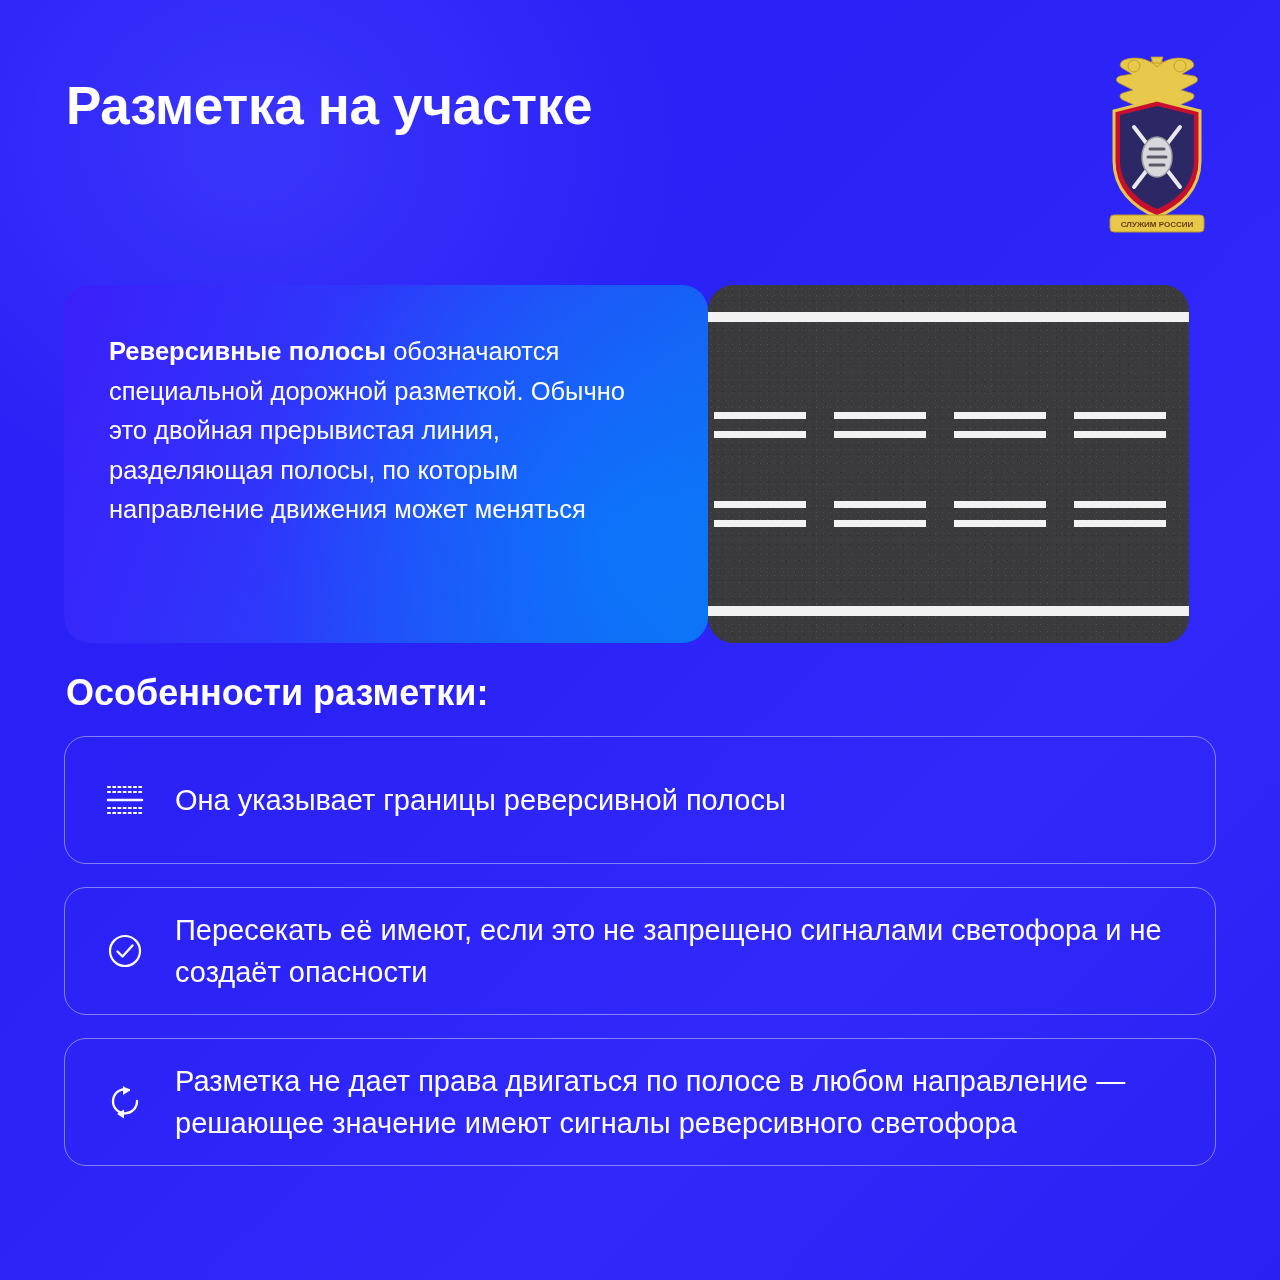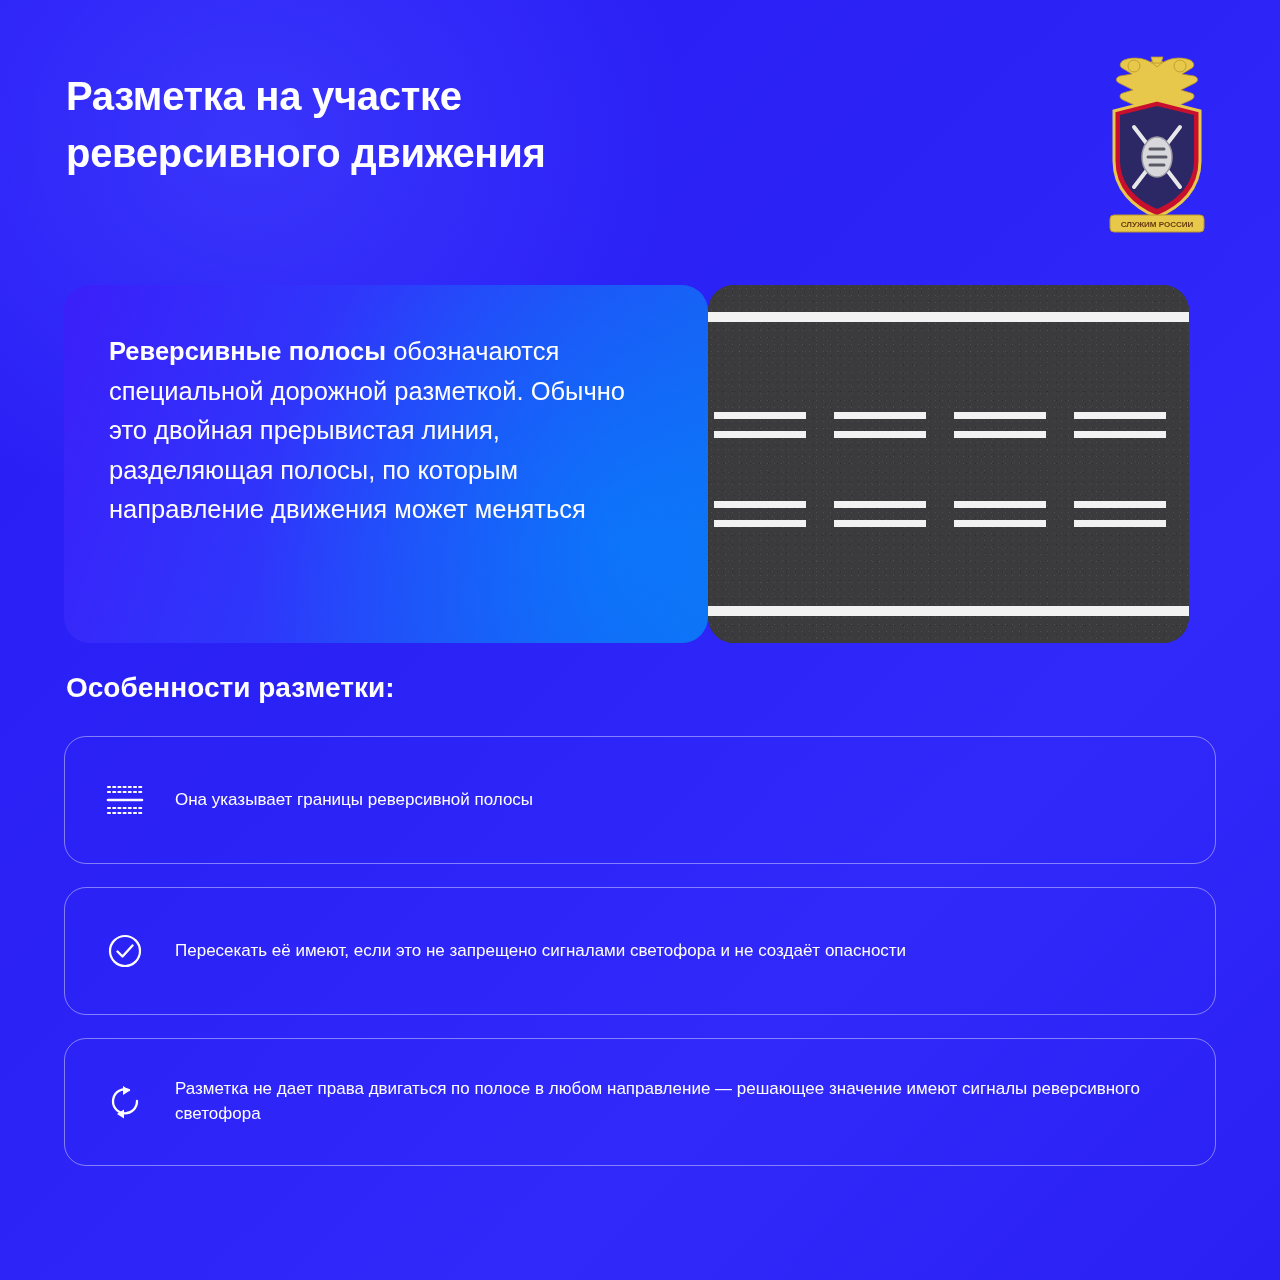--- a/index.html
+++ b/index.html
@@ -39,21 +39,21 @@
   
   .header {
     position: absolute;
     left: 66px;
     top: 68px;
     width: 900px;
   }
 
   .title {
     color: #ffffff;
-    font-size: 40px;
+    font-size: 53px;
     line-height: 1.42;
     font-weight: bold;
     letter-spacing: -0.3px;
   }
 
   .emblem {
     position: absolute;
     right: 62px;
     top: 53px;
     width: 122px;
@@ -153,21 +153,21 @@
   .dash-b { top: 146px; }
   .dash-c { top: 216px; }
   .dash-d { top: 235px; }
 
   
   .section-heading {
     position: absolute;
     left: 66px;
     top: 672px;
     color: #ffffff;
-    font-size: 28px;
+    font-size: 36px;
     font-weight: bold;
   }
 
   
   .features {
     position: absolute;
     left: 64px;
     top: 736px;
     width: 1152px;
     display: flex;
@@ -189,33 +189,32 @@
     width: 44px;
     height: 44px;
     flex: 0 0 44px;
     display: flex;
     align-items: center;
     justify-content: center;
   }
 
   .feature .ftext {
     color: #ffffff;
-    font-size: 17px;
+    font-size: 29px;
     line-height: 1.45;
   }
 </style>
 </head>
 <body>
 
 <div class="page">
 
   <div class="header">
     <div class="title">
       <div>Разметка на участке</div>
-      <div>реверсивного движения</div>
     </div>
   </div>
 
   <div class="emblem">
     <svg viewBox="0 0 122 185" width="122" height="185" xmlns="http://www.w3.org/2000/svg">
 
       <g fill="#e8c84a" stroke="#b8942b" stroke-width="0.8">
         <path d="M61 6 c-4 0 -7 3 -7 7 0 4 3 7 7 7 4 0 7 -3 7 -7 0 -4 -3 -7 -7 -7 z"></path>
         <path d="M61 14 c-9 -9 -22 -11 -33 -7 -4 2 -5 6 -2 8 l10 6 -12 2 c-4 1 -5 5 -1 7 l14 7 -10 3 c-4 1 -4 5 0 7 l18 8 16 0 16 0 18 -8 c4 -2 4 -6 0 -7 l-10 -3 14 -7 c4 -2 3 -6 -1 -7 l-12 -2 10 -6 c3 -2 2 -6 -2 -8 -11 -4 -24 -2 -33 7 z"></path>
         <circle cx="38" cy="13" r="6"></circle>

